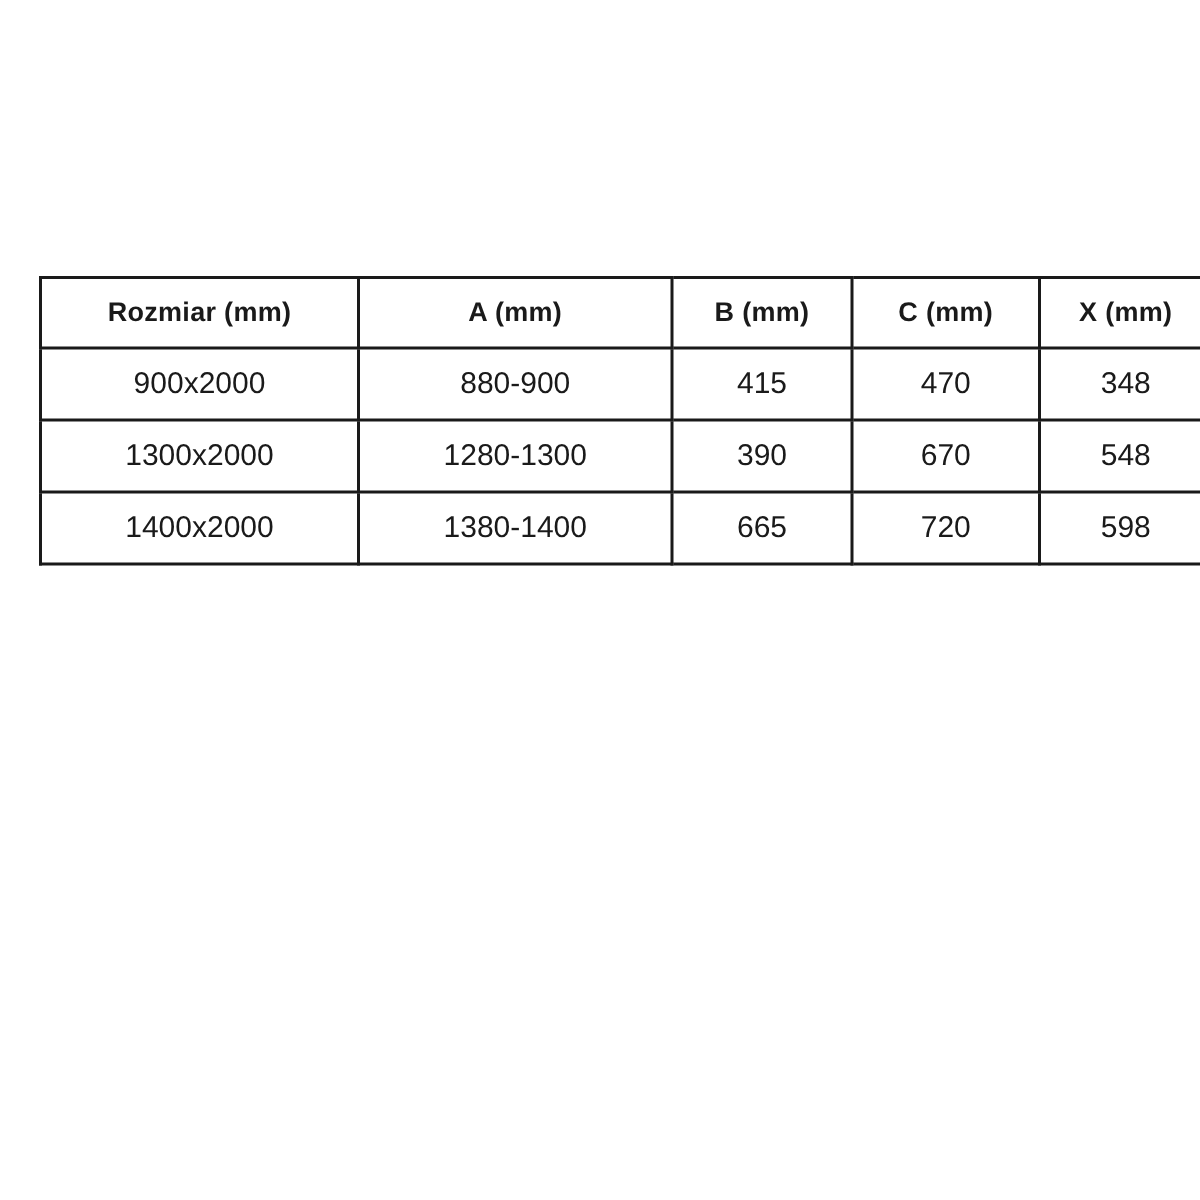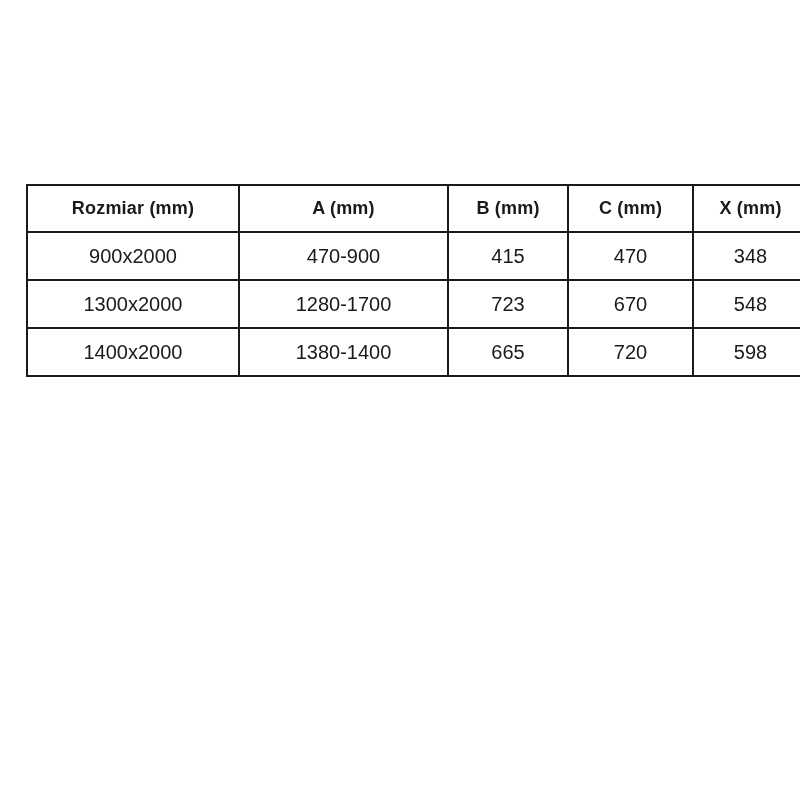--- a/index.html
+++ b/index.html
@@ -65,29 +65,29 @@
         <th>Rozmiar (mm)</th>
         <th>A (mm)</th>
         <th>B (mm)</th>
         <th>C (mm)</th>
         <th>X (mm)</th>
       </tr>
     </thead>
     <tbody>
         <tr>
           <td>900x2000</td>
-          <td>470-900</td>
+          <td>880-900</td>
           <td>415</td>
           <td>470</td>
           <td>348</td>
         </tr>
         <tr>
           <td>1300x2000</td>
-          <td>1280-1700</td>
-          <td>723</td>
+          <td>1280-1300</td>
+          <td>390</td>
           <td>670</td>
           <td>548</td>
         </tr>
         <tr>
           <td>1400x2000</td>
           <td>1380-1400</td>
           <td>665</td>
           <td>720</td>
           <td>598</td>
         </tr>

